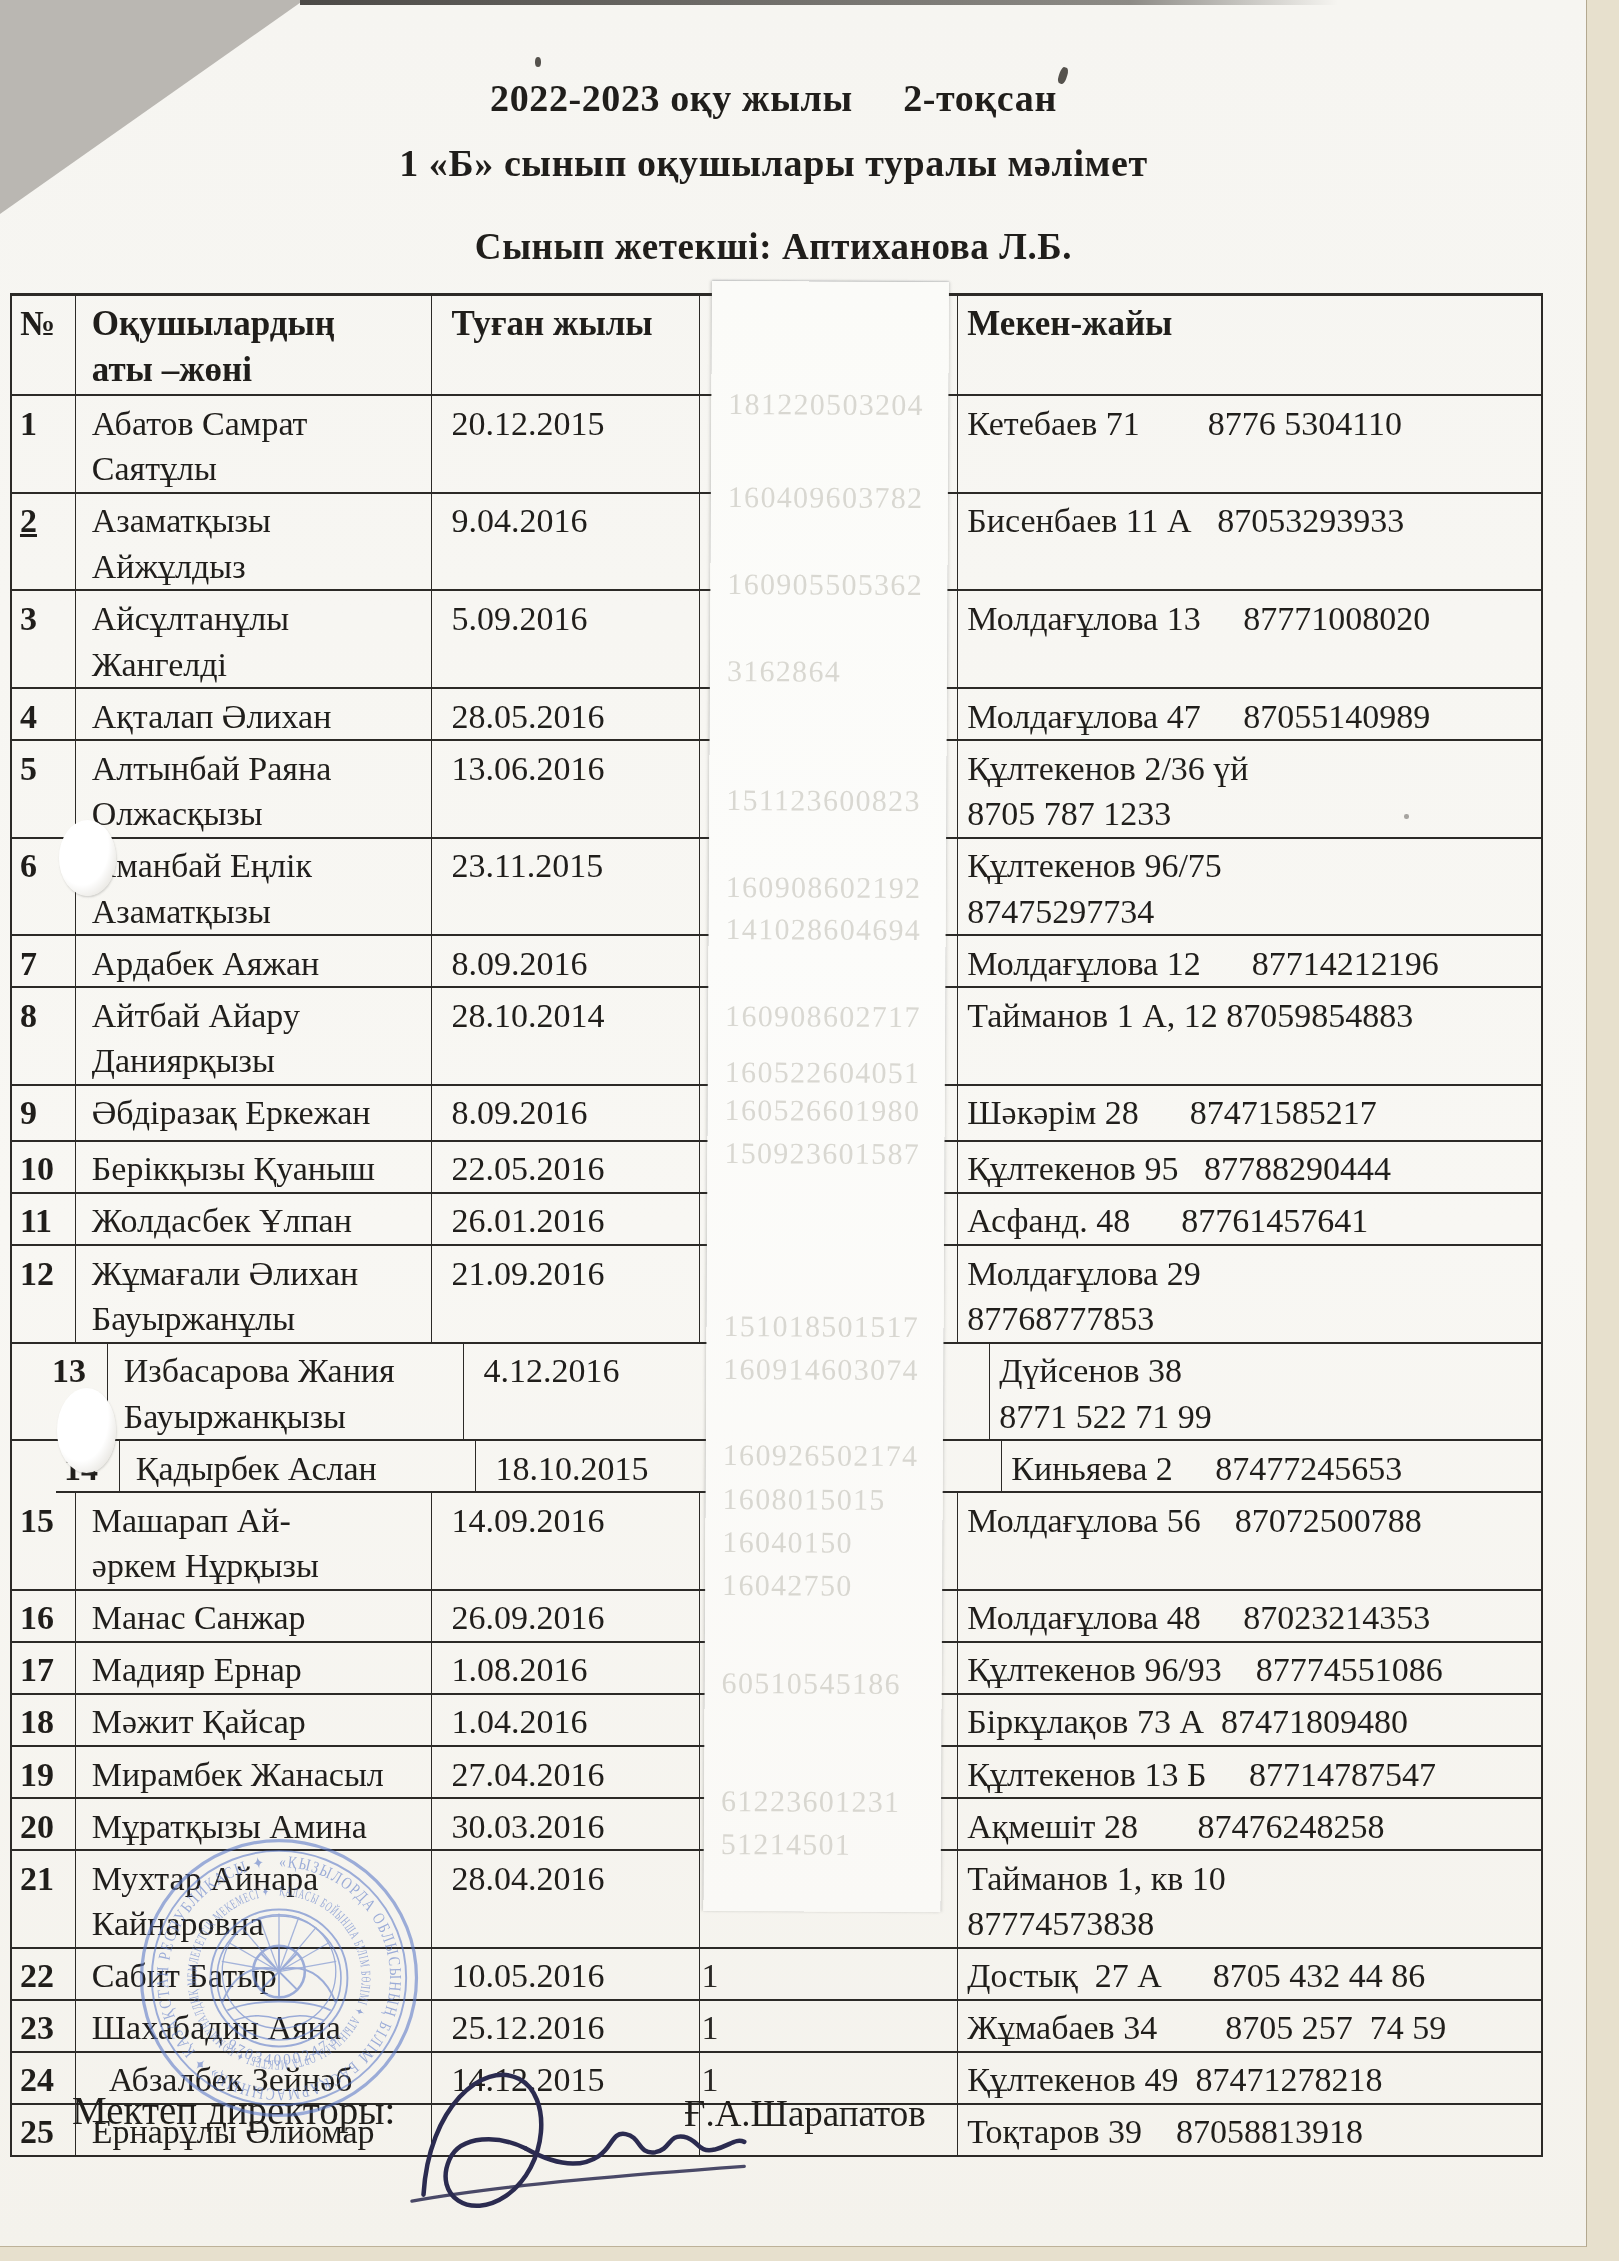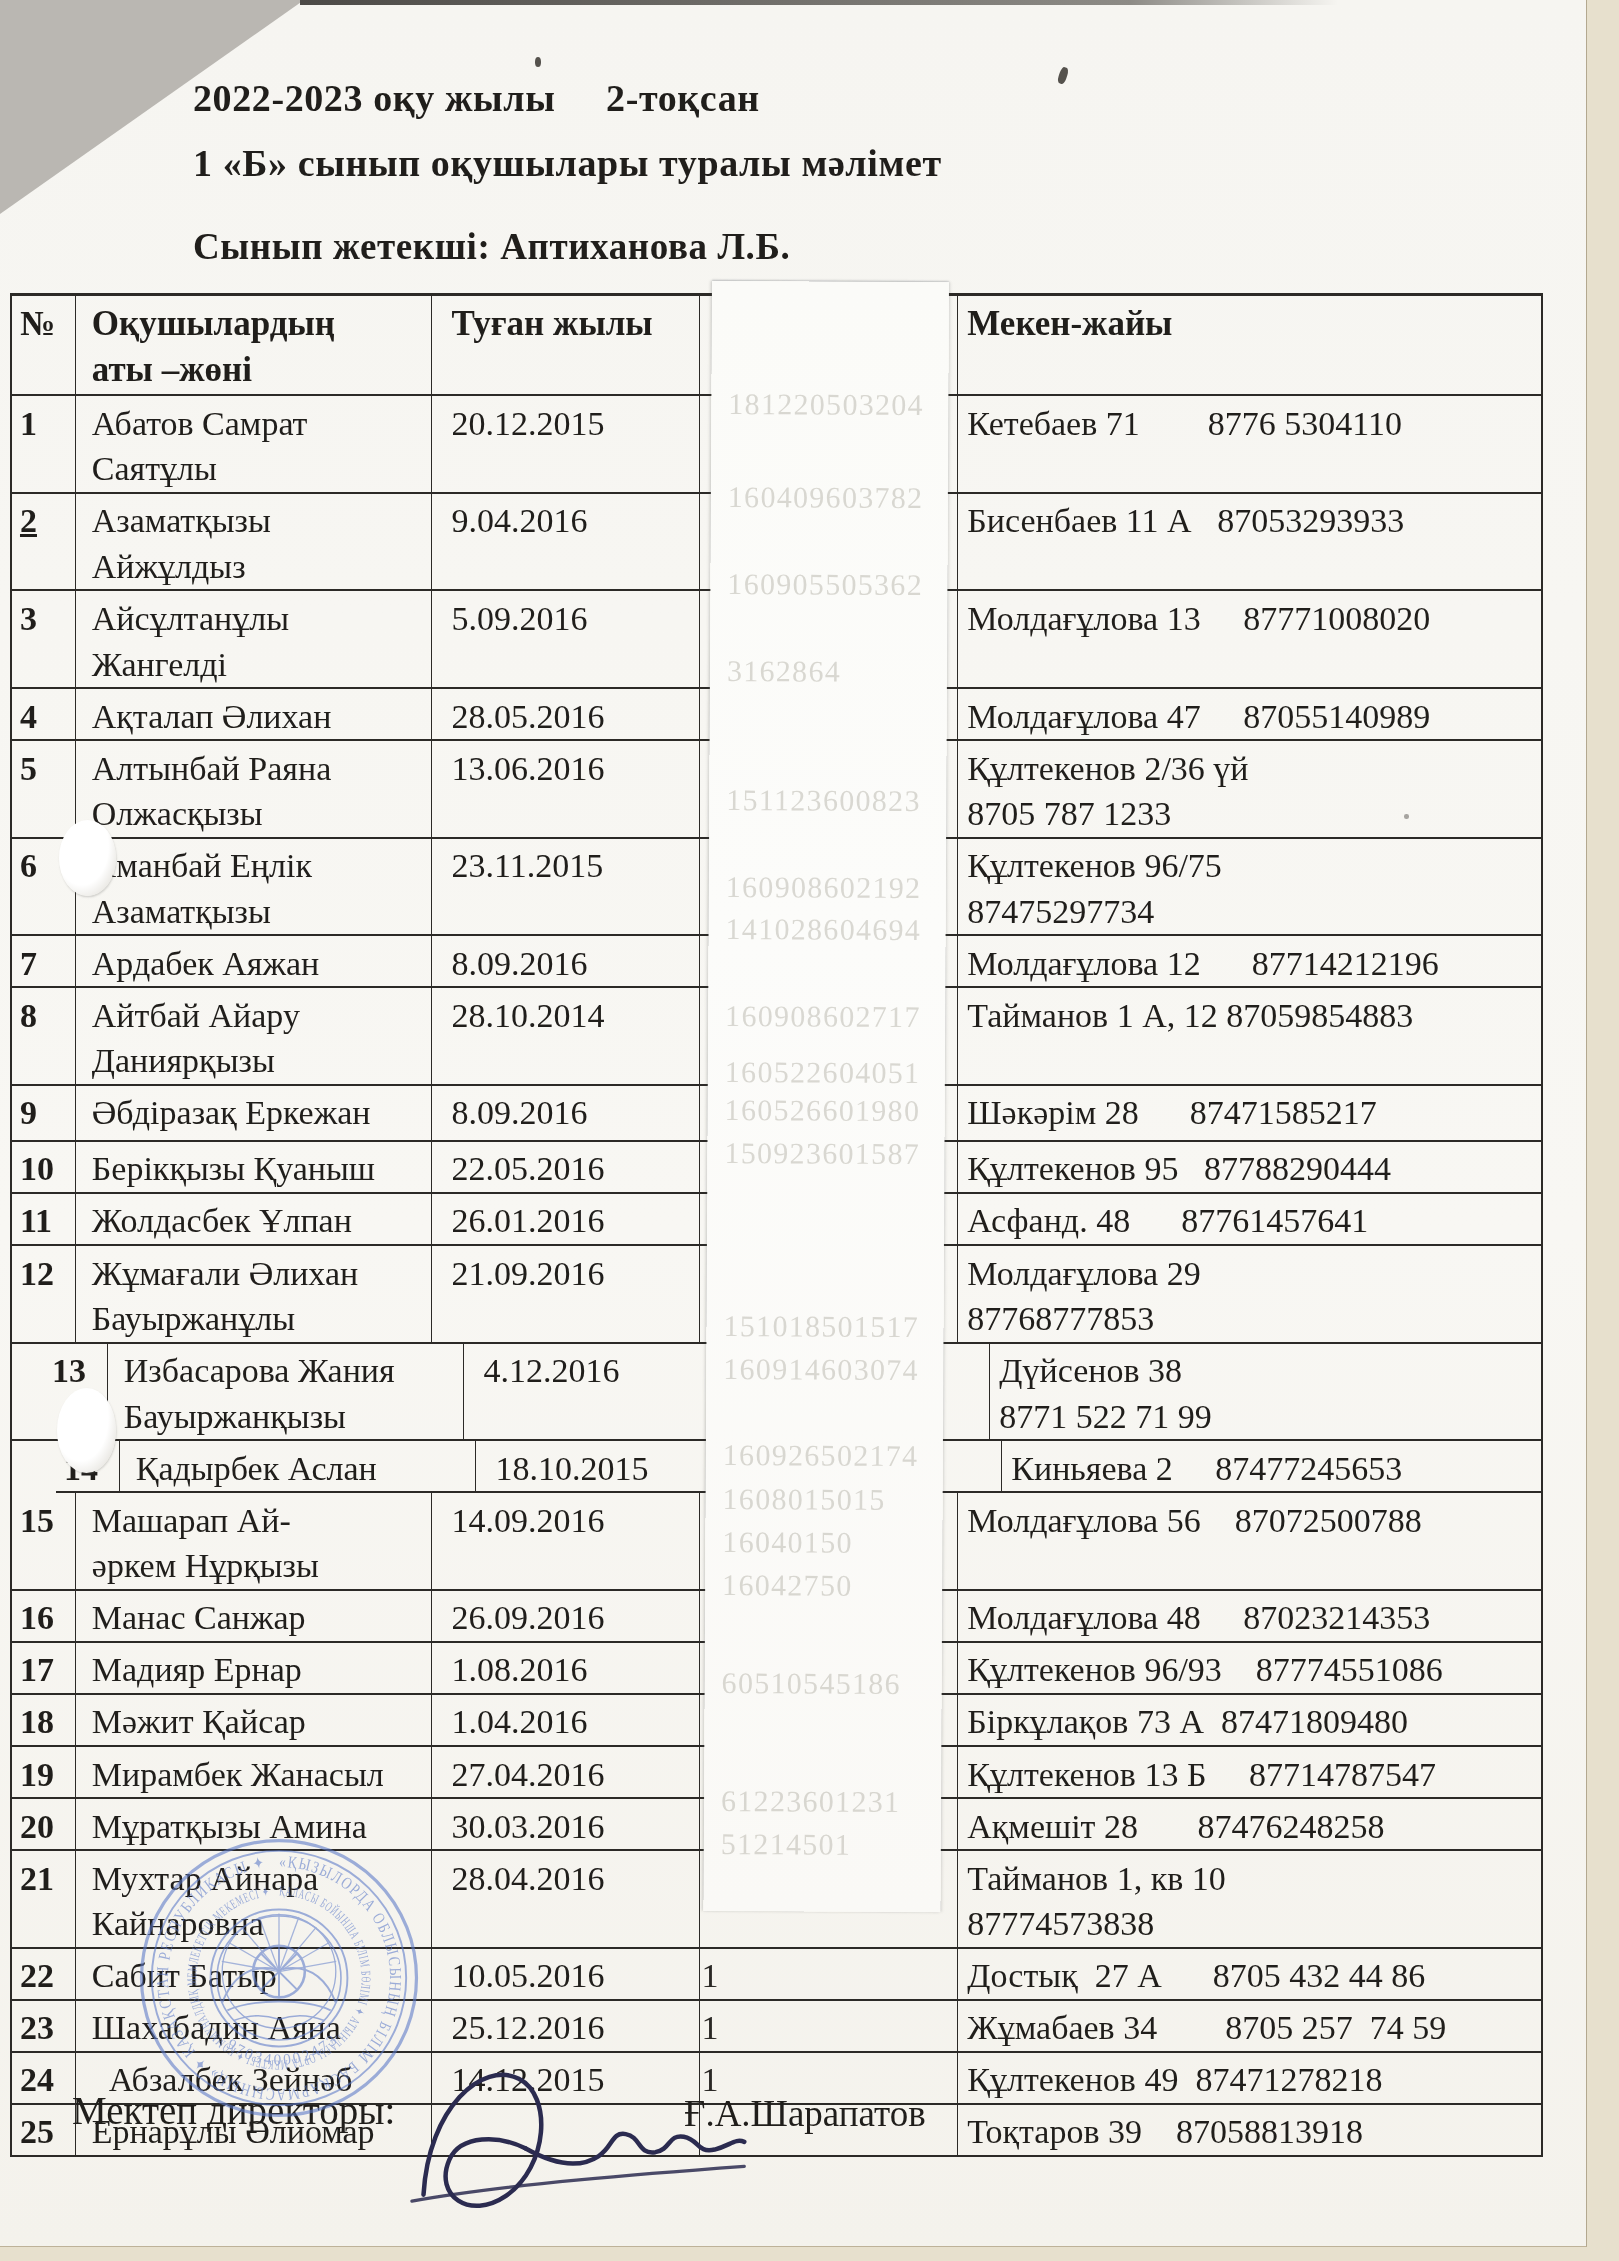--- a/index.html
+++ b/index.html
@@ -21,21 +21,21 @@
     clip-path:polygon(0 0,100% 0,0 100%);
     background:linear-gradient(145deg,#bab7b2 55%,#a8a5a0 78%,#6e6b67 92%,#403e3b 100%);
   }
   .topline{
     position:absolute;left:300px;top:0;width:1038px;height:4.5px;
     background:linear-gradient(90deg,#4c4a47,#8d8b86 80%,rgba(141,139,134,0));
   }
   .speck{position:absolute;background:#55524d;border-radius:50%;}
 
   
-  .titles{position:absolute;left:193px;top:76px;width:1161px;text-align:left;}
+  .titles{position:absolute;left:193px;top:76px;width:1161px;text-align:center;}
   .t1{font-size:38px;font-weight:bold;white-space:pre-wrap;margin-bottom:20.6px;letter-spacing:0.6px;}
   .t2{font-size:38px;font-weight:bold;white-space:pre-wrap;letter-spacing:0.6px;}
   .t3{font-size:37px;font-weight:bold;white-space:pre-wrap;margin-top:40px;letter-spacing:0.6px;}
 
   
   .tbl{
     position:absolute;left:10.3px;top:293px;width:1529px;
     border:2.6px solid #2c2a27;border-top-width:3.9px;
     background:transparent;
   }

